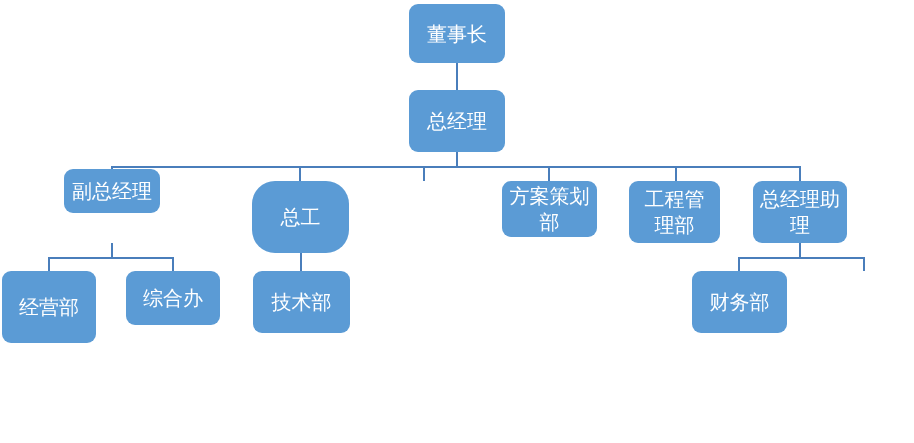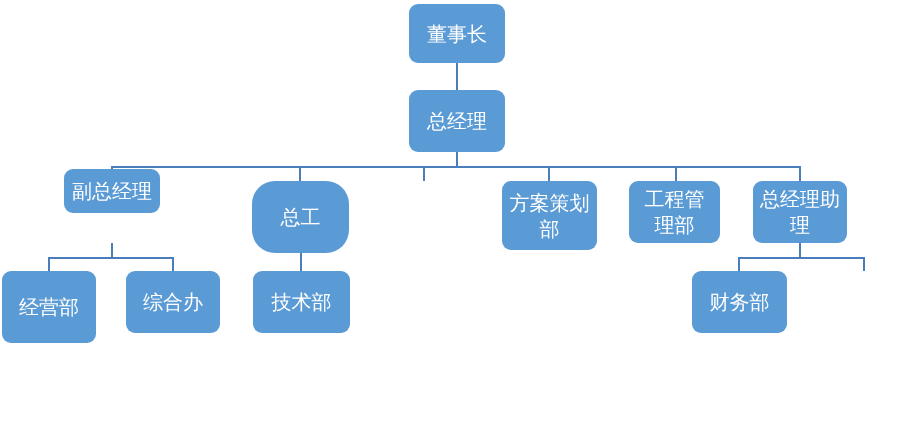--- a/index.html
+++ b/index.html
@@ -38,25 +38,25 @@
   }
   .vline { width: 2px; }
   .hline { height: 2px; }
 
   
   #n-chairman { left: 409px; top: 4px;   width: 96px; height: 59px; }
   #n-gm       { left: 409px; top: 90px;  width: 96px; height: 62px; }
   #n-dgm      { left: 64px;  top: 169px; width: 96px; height: 44px; }
   #n-ce       { left: 252px; top: 181px; width: 97px; height: 72px; border-radius: 23px; }
   #n-prod     { left: 376px; top: 181px; width: 96px; height: 62px; }
-  #n-plan     { left: 502px; top: 181px; width: 95px; height: 69px; }
+  #n-plan     { left: 502px; top: 181px; width: 95px; height: 56px; }
   #n-eng      { left: 629px; top: 181px; width: 91px; height: 62px; }
   #n-gma      { left: 753px; top: 181px; width: 94px; height: 62px; }
   #n-biz      { left: 2px;   top: 271px; width: 94px; height: 72px; }
-  #n-go       { left: 126px; top: 271px; width: 94px; height: 62px; text-align: right; }
+  #n-go       { left: 126px; top: 271px; width: 94px; height: 54px; text-align: right; }
   #n-tech     { left: 253px; top: 271px; width: 97px; height: 62px; }
   #n-fin      { left: 692px; top: 271px; width: 95px; height: 62px; }
   #n-hr       { left: 817px; top: 271px; width: 95px; height: 62px; }
 </style>
 </head>
 <body>
 
 <div class="canvas">
 
   <div class="vline" style="left:456px; top:63px; height:27px;"></div>

